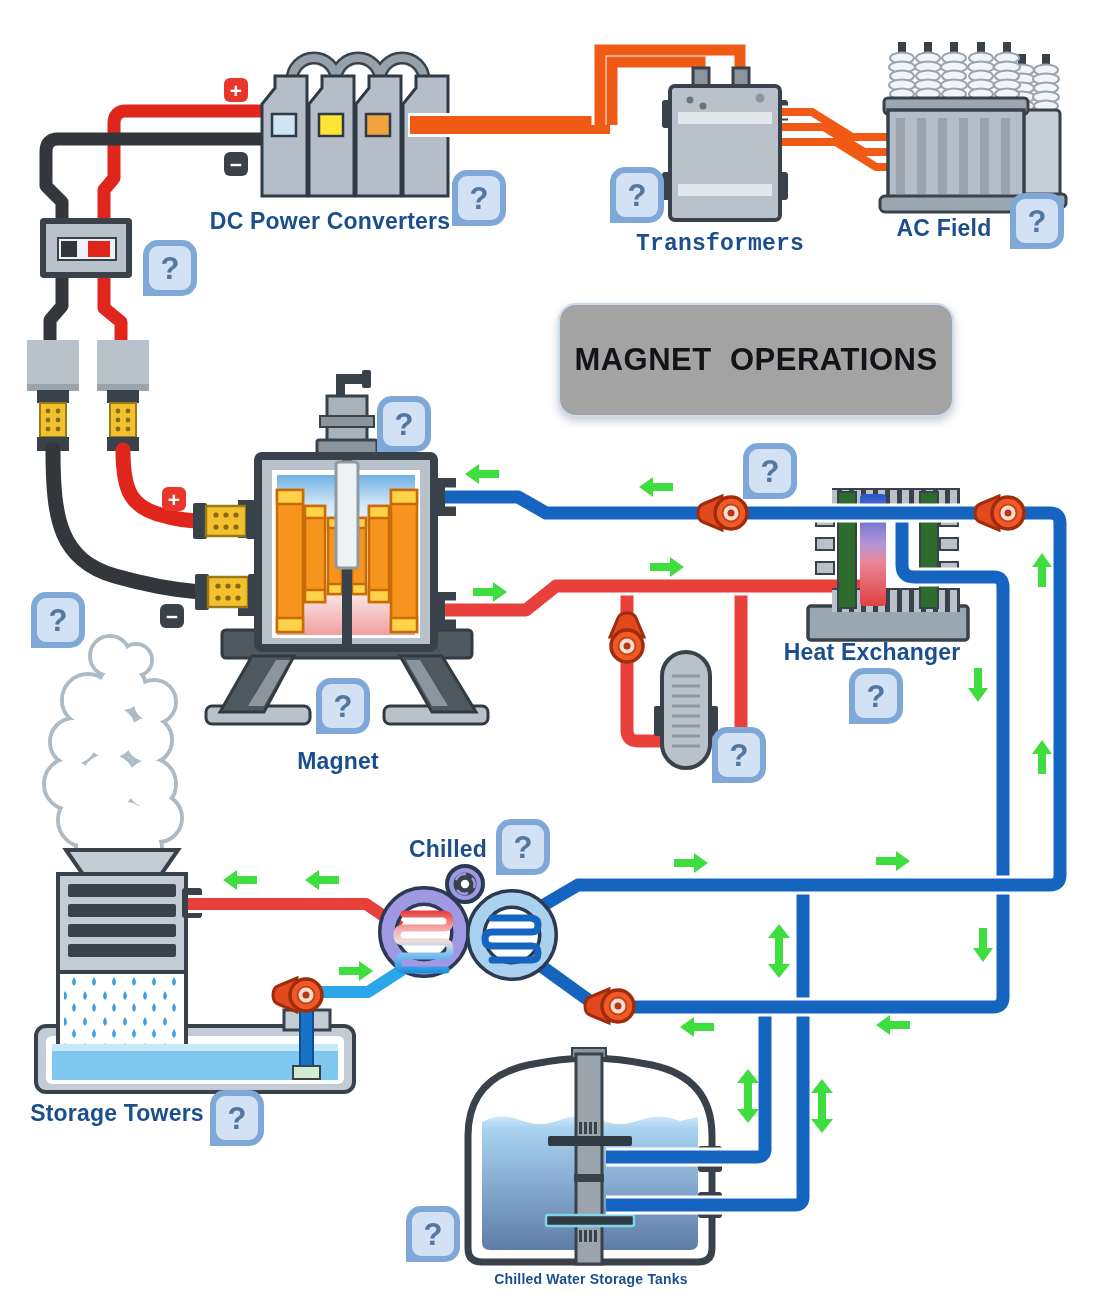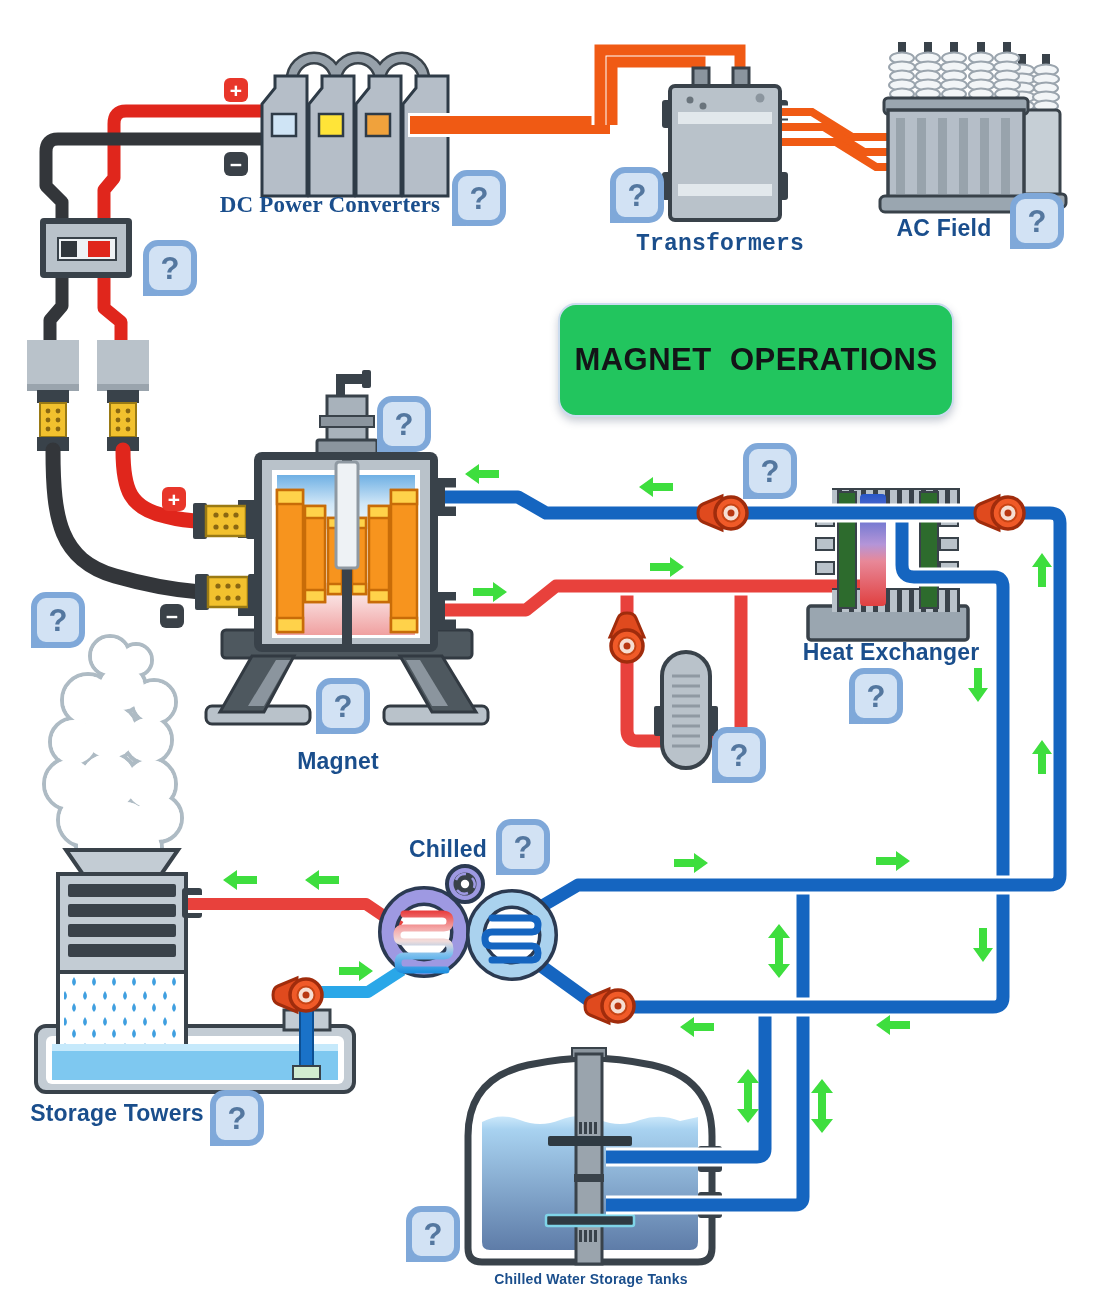--- a/index.html
+++ b/index.html
@@ -2,21 +2,21 @@
 <html><head>
 <meta charset="utf-8">
 <style>
   html,body{margin:0;padding:0;background:#fff;}
   #stage{position:relative;width:1100px;height:1300px;background:#fff;overflow:hidden;
          font-family:"Liberation Sans",sans-serif;}
   #art{position:absolute;left:0;top:0;}
   .lbl{position:absolute;transform:translate(-50%,-50%);color:#1a4e8c;font-weight:bold;
        font-size:23px;white-space:nowrap;letter-spacing:.2px;}
   .lbl-small{font-size:14px;}
-  .titlebox{position:absolute;left:558px;top:303px;width:392px;height:110px;background:#22c55e;
+  .titlebox{position:absolute;left:558px;top:303px;width:392px;height:110px;background:#a3a3a3;
        border:2px solid #ccdcef;border-radius:18px;box-shadow:0 4px 8px rgba(50,70,100,.28);
        display:flex;flex-direction:column;align-items:center;justify-content:center;gap:4px;}
   .title1{font-size:31px;font-weight:bold;color:#131417;white-space:pre;letter-spacing:.5px;}
   .title2{font-size:27px;font-weight:bold;color:#17508e;}
   .help{position:absolute;width:42px;height:44px;border:6px solid #7fa8d9;background:#d2e2f4;
        border-radius:15px;display:flex;align-items:center;justify-content:center;cursor:pointer;}
   .help::before{content:"";position:absolute;left:-6px;bottom:-6px;width:15px;height:15px;
        background:#7fa8d9;clip-path:polygon(0 0,0 100%,100% 100%);}
   .help span{color:#54779f;font-weight:bold;font-size:31px;line-height:1;}
   .badge{position:absolute;width:24px;height:24px;border-radius:6px;color:#fff;font-weight:bold;
@@ -442,25 +442,25 @@
   <use href="#arrowV" transform="translate(779,951)"></use>
   <use href="#arrowV" transform="translate(748,1096)"></use>
   <use href="#arrowV" transform="translate(822,1106)"></use>
 </g>
 </svg>
 
 <div class="titlebox">
   <div class="title1">MAGNET  OPERATIONS</div>
 </div>
 
-<div class="lbl" style="left:330px;top:205px;font-family:Liberation Serif, serif;">DC Power Converters</div>
+<div class="lbl" style="left:330px;top:221px;">DC Power Converters</div>
 <div class="lbl" style="left:720px;top:244px;font-family:Liberation Mono, monospace;">Transformers</div>
 <div class="lbl" style="left:944px;top:228px;">AC Field</div>
 <div class="lbl" style="left:338px;top:745px;margin-top:16px;">Magnet</div>
-<div class="lbl" style="left:872px;top:652px;margin-left:19px;">Heat Exchanger</div>
+<div class="lbl" style="left:872px;top:652px;">Heat Exchanger</div>
 <div class="lbl" style="left:448px;top:849px;">Chilled</div>
 <div class="lbl" style="left:117px;top:1113px;">Storage Towers</div>
 <div class="lbl lbl-small" style="left:591px;top:1279px;">Chilled Water Storage Tanks</div>
 
 <div class="badge plus" style="left:224px;top:78px;">
       <span>+</span>
     </div>
 <div class="badge minus" style="left:224px;top:152px;">
       <span>−</span>
     </div>

